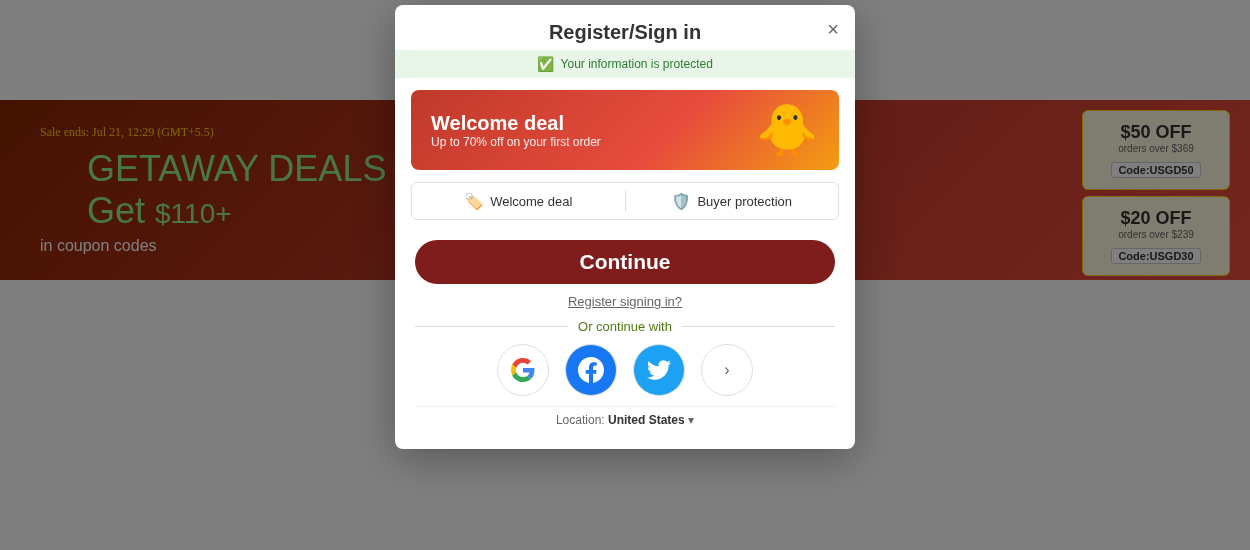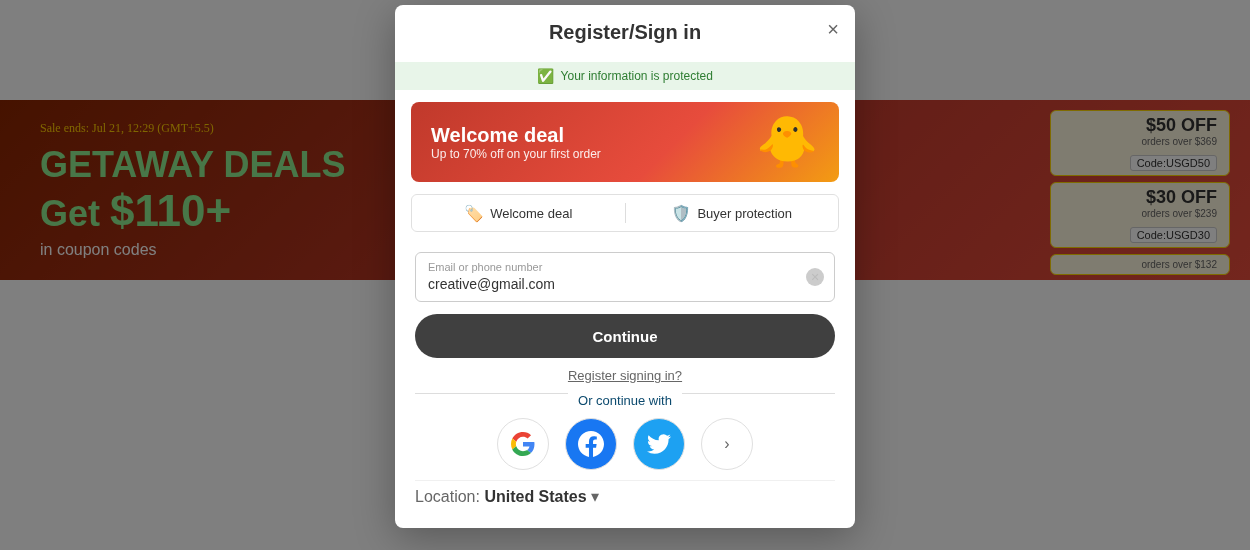--- a/index.html
+++ b/index.html
@@ -74,53 +74,53 @@
     .sub-right-item { font-size: 13px; color: #333; cursor: pointer; font-weight: 500; }
 
     
     .hero {
       background: linear-gradient(135deg, #8b2500 0%, #c0392b 50%, #e74c3c 100%);
       height: 180px; position: relative; display: flex; align-items: center;
       padding: 20px 40px; overflow: hidden;
     }
     .hero-text { color: #fff; }
     .hero-timer { font-size: 12px; color: #ffcc00; margin-bottom: 8px; font-family: Liberation Serif, serif; }
-    .hero-title { font-size: 28px; font-weight: 700; color: #fff; }
+    .hero-title { font-size: 28px; font-weight: 400; color: #fff; margin-left: 47px; }
     .hero-title span { color: #90ee90; font-size: 36px; }
     .hero-subtitle { color: #fff; font-size: 16px; margin-top: 5px; }
 
     
     .coupon-cards {
       position: absolute; right: 20px; top: 10px; display: flex; flex-direction: column; gap: 6px;
     }
     .coupon-card {
       background: #fff8e1; border: 1px solid #ffd700; border-radius: 6px;
-      padding: 4px 12px; text-align: right; width: 180px;
+      padding: 11px 12px; text-align: center; width: 148px;
     }
     .coupon-amount { font-size: 18px; font-weight: bold; color: #333; }
     .coupon-min { font-size: 10px; color: #666; }
     .coupon-code {
       background: #fff; border: 1px solid #ccc; border-radius: 3px;
-      font-size: 11px; color: #333; padding: 1px 6px; margin-top: 8px; display: inline-block;
+      font-size: 11px; color: #333; padding: 1px 6px; margin-top: 8px; display: inline-block; font-weight: bold;
     }
 
     
     .overlay {
       position: absolute; top: 0; left: 0; width: 100%; height: 100%;
       background: rgba(0,0,0,0.5); z-index: 10;
     }
 
     
     .modal {
       position: absolute; top: 5px; left: 50%; transform: translateX(-50%);
       width: 460px; background: #fff; border-radius: 8px; z-index: 20;
       overflow: hidden; box-shadow: 0 10px 40px rgba(0,0,0,0.3);
     }
     .modal-header {
-      padding: 16px 20px 18px;
+      padding: 16px 20px 6px;
       text-align: center; position: relative;
       border-bottom: none;
       border-radius: 8px;
     }
     .modal-title { font-size: 20px; font-weight: bold; color: #333; }
     .modal-close {
       position: absolute; top: 14px; right: 16px; font-size: 20px;
       cursor: pointer; color: #666; background: none; border: none; line-height: 1;
     }
     .modal-protection {
@@ -173,36 +173,36 @@
     }
     .input-clear {
       position: absolute; right: 10px; top: 50%; transform: translateY(-50%);
       color: #bbb; cursor: pointer; font-size: 16px; background: #ccc;
       border-radius: 50%; width: 18px; height: 18px; display: flex;
       align-items: center; justify-content: center; font-size: 11px;
     }
 
     
     .continue-btn {
-      width: 100%; background: #404040; color: #fff;
+      width: 100%; background: #7f1d1d; color: #fff;
       border: none; border-radius: 24px; height: 44px;
-      font-size: 15px; font-weight: bold; cursor: pointer;
+      font-size: 21px; font-weight: bold; cursor: pointer;
       transition: background 0.2s;
     }
 
     
     .trouble-link {
       text-align: center; margin: 10px 0; font-size: 13px; color: #666;
       text-decoration: underline; cursor: pointer; display: block;
     }
 
     
     .or-divider {
-      display: flex; align-items: flex-start; gap: 10px; margin: 8px 0;
-      font-size: 13px; color: #0c4a6e;
+      display: flex; align-items: center; gap: 10px; margin: 8px 0;
+      font-size: 13px; color: #4d7c0f;
     }
     .or-divider::before, .or-divider::after {
       content: ''; flex: 1; height: 1px; background: #ddd;
     }
 
     
     .social-row {
       display: flex; align-items: center; justify-content: center; gap: 16px;
       margin: 10px 0;
     }
@@ -213,21 +213,21 @@
       transition: box-shadow 0.2s;
     }
     .social-next {
       width: 52px; height: 52px; border-radius: 50%; border: 1.5px solid #e0e0e0;
       display: flex; align-items: center; justify-content: center;
       cursor: pointer; background: #fff; font-size: 16px; color: #666;
     }
 
     
     .location-row {
-      text-align: left; font-size: 16px; color: #666; padding: 6px 0 10px;
+      text-align: center; font-size: 12px; color: #666; padding: 6px 0 10px;
       border-top: 1px solid #f0f0f0; margin-top: 6px;
     }
     .location-row strong { color: #333; }
   </style>
 </head>
 <body>
 
 <div class="page-bg"></div>
 
 <div class="header">
@@ -282,33 +282,33 @@
   </div>
 </div>
 
 <div class="hero">
   <div class="hero-text">
     <div class="hero-timer">Sale ends: Jul 21, 12:29 (GMT+5.5)</div>
     <div class="hero-title">
       <span>GETAWAY DEALS</span>
     </div>
     <div class="hero-title">
-      <span>Get </span><span style="color:#90ee90; font-size:44px;">$110+</span>
+      <span>Get </span><span style="color:#90ee90; font-size:28px;">$110+</span>
     </div>
     <div class="hero-subtitle">in coupon codes</div>
   </div>
 
   <div class="coupon-cards">
     <div class="coupon-card">
       <div class="coupon-amount">$50 OFF</div>
       <div class="coupon-min">orders over $369</div>
       <div class="coupon-code">Code:USGD50</div>
     </div>
     <div class="coupon-card">
-      <div class="coupon-amount">$30 OFF</div>
+      <div class="coupon-amount">$20 OFF</div>
       <div class="coupon-min">orders over $239</div>
       <div class="coupon-code">Code:USGD30</div>
     </div>
     <div class="coupon-card">
       <div class="coupon-min">orders over $132</div>
 
     </div>
   </div>
 </div>
 
@@ -340,25 +340,20 @@
       <span>Welcome deal</span>
     </div>
     <div class="feature-divider"></div>
     <div class="feature-item">
       <span class="feature-icon">🛡️</span>
       <span>Buyer protection</span>
     </div>
   </div>
 
   <div class="modal-body">
-    <div class="input-group">
-      <label class="input-label">Email or phone number</label>
-      <input type="text" value="creative@gmail.com" style="">
-      <span class="input-clear">✕</span>
-    </div>
 
     <button class="continue-btn">Continue</button>
 
     <a class="trouble-link">Register signing in?</a>
 
     <div class="or-divider">
       <span>Or continue with</span>
     </div>
 
     

